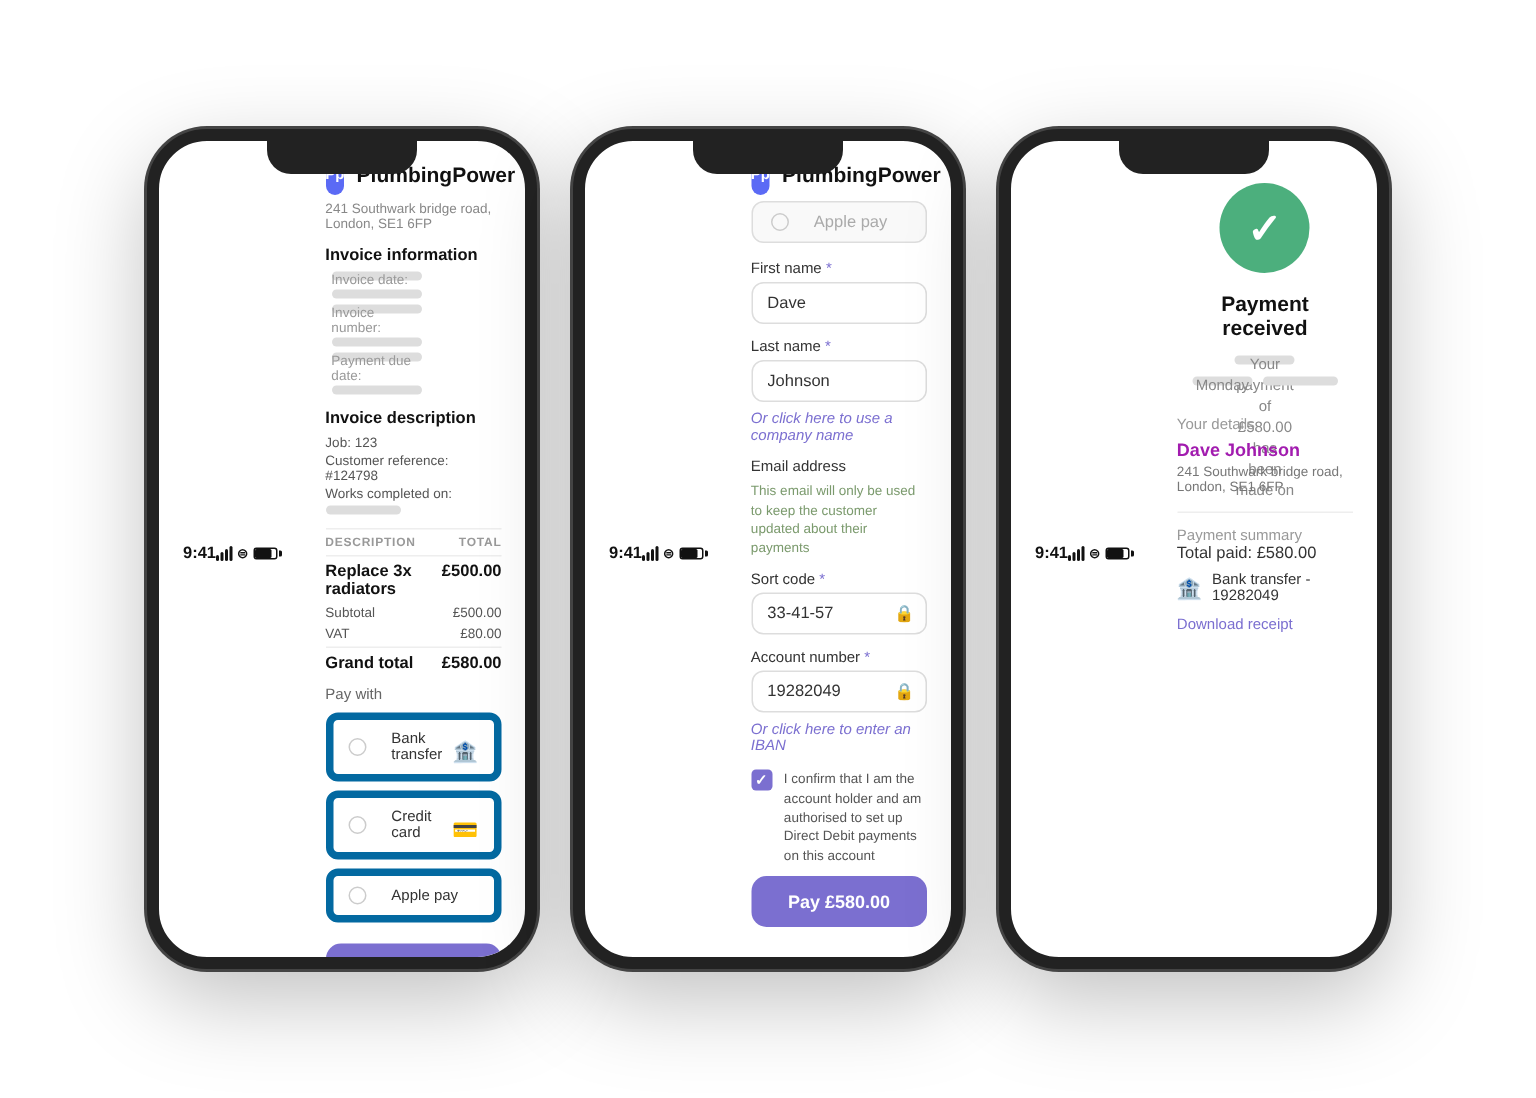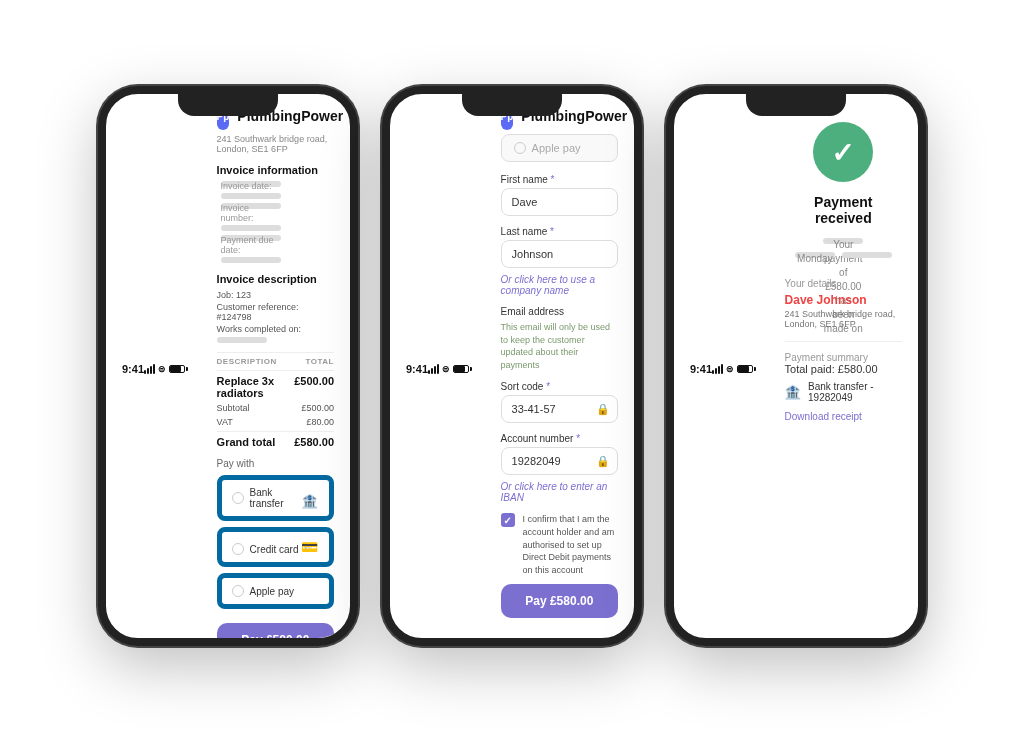--- a/index.html
+++ b/index.html
@@ -121,21 +121,21 @@
     .table-row.grand { border-top: 1px solid #eee; padding-top: 4px; margin-top: 4px; }
     .table-row.grand .desc-g { font-weight: 700; font-size: 11px; color: #111; }
     .table-row.grand .amt-g { font-weight: 700; font-size: 11px; color: #111; }
 
     .pay-section-title { font-size: 10px; color: #666; margin: 10px 0 6px; }
     .pay-option {
       display: flex; align-items: flex-end; justify-content: space-between;
       border: 5px solid #0369a1; border-radius: 8px; padding: 7px 10px;
       margin-bottom: 6px; background: #fff;
     }
-    .pay-option-left { display: flex; align-items: center; gap: 6px; }
+    .pay-option-left { display: flex; align-items: center; gap: 17px; }
     .radio { width: 12px; height: 12px; border-radius: 50%; border: 1.5px solid #ccc; flex-shrink: 0; }
     .pay-label { font-size: 10px; color: #333; }
     .pay-icon { font-size: 14px; color: #555; }
 
     .pay-btn {
       background: #7b6fd0;
       color: white;
       border: none;
       border-radius: 10px;
       padding: 10px;
@@ -193,21 +193,21 @@
       display: flex; align-items: center; justify-content: center;
       margin: 20px auto 12px;
     }
     .check-mark { color: white; font-size: 28px; font-weight: 700; }
     .success-title { font-size: 14px; font-weight: 700; text-align: center; color: #111; margin-bottom: 8px; }
     .success-desc { font-size: 10px; color: #888; text-align: center; line-height: 1.4; margin-bottom: 16px; }
     .success-desc span { display: inline-block; width: 40px; height: 6px; background: #ddd; border-radius: 3px; vertical-align: middle; }
 
     .details-section { margin-top: 4px; }
     .details-label { font-size: 10px; color: #999; margin-bottom: 4px; }
-    .details-name { font-size: 12px; font-weight: 700; color: #ef4444; }
+    .details-name { font-size: 12px; font-weight: 700; color: #a21caf; }
     .details-addr { font-size: 9px; color: #777; margin-top: 2px; margin-bottom: 12px; }
 
     .payment-summary { border-top: 1px solid #eee; padding-top: 10px; margin-top: 4px; }
     .ps-label { font-size: 10px; color: #999; margin-bottom: 0; }
     .ps-row { display: flex; align-items: center; gap: 6px; margin-bottom: 6px; }
     .ps-amount { font-size: 11px; color: #333; }
     .ps-bank-row { display: flex; align-items: center; gap: 6px; }
     .ps-bank-icon { font-size: 14px; color: #555; }
     .ps-bank-text { font-size: 10px; color: #333; }
     .download-link { font-size: 10px; color: #7b6fd0; margin-top: 8px; cursor: pointer; display: block; }

